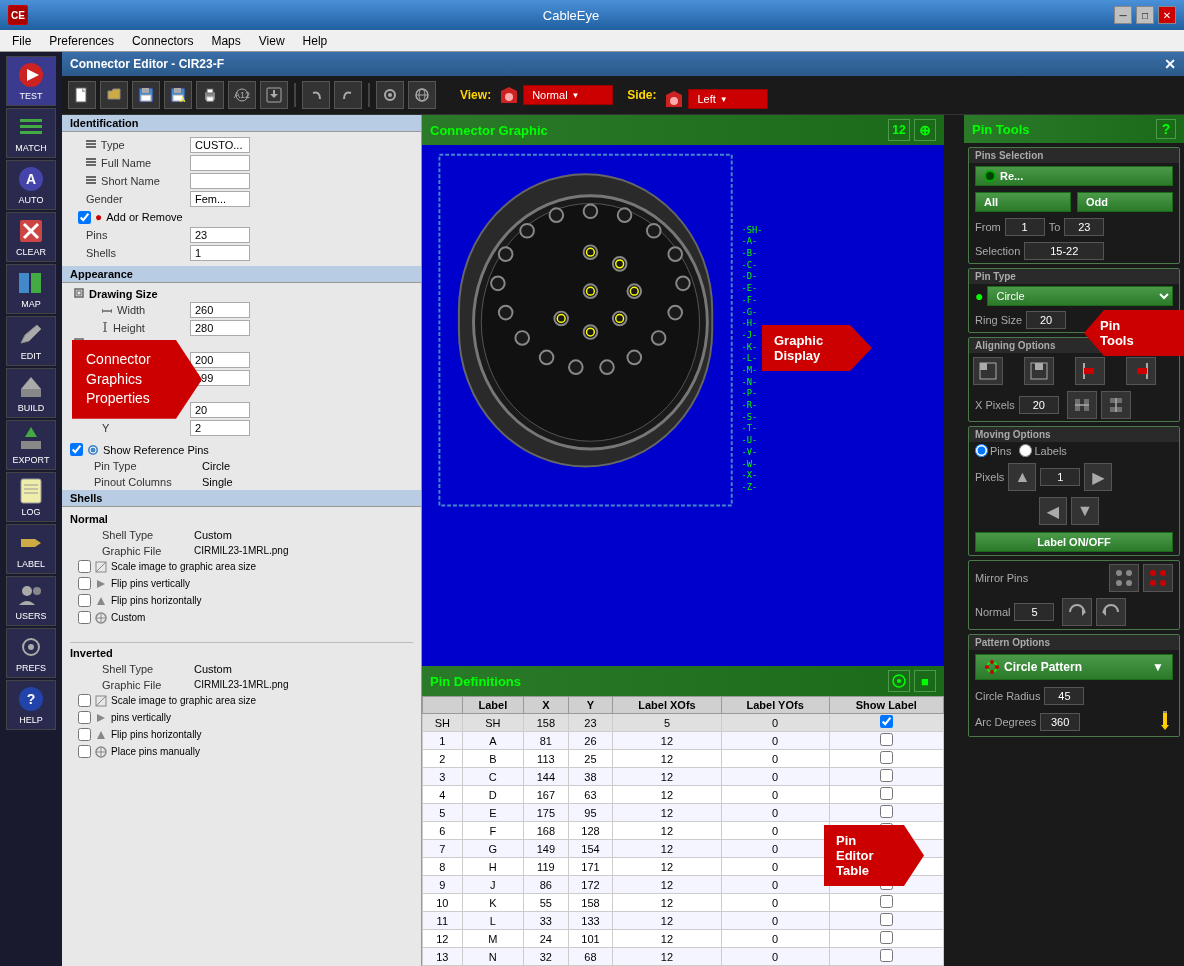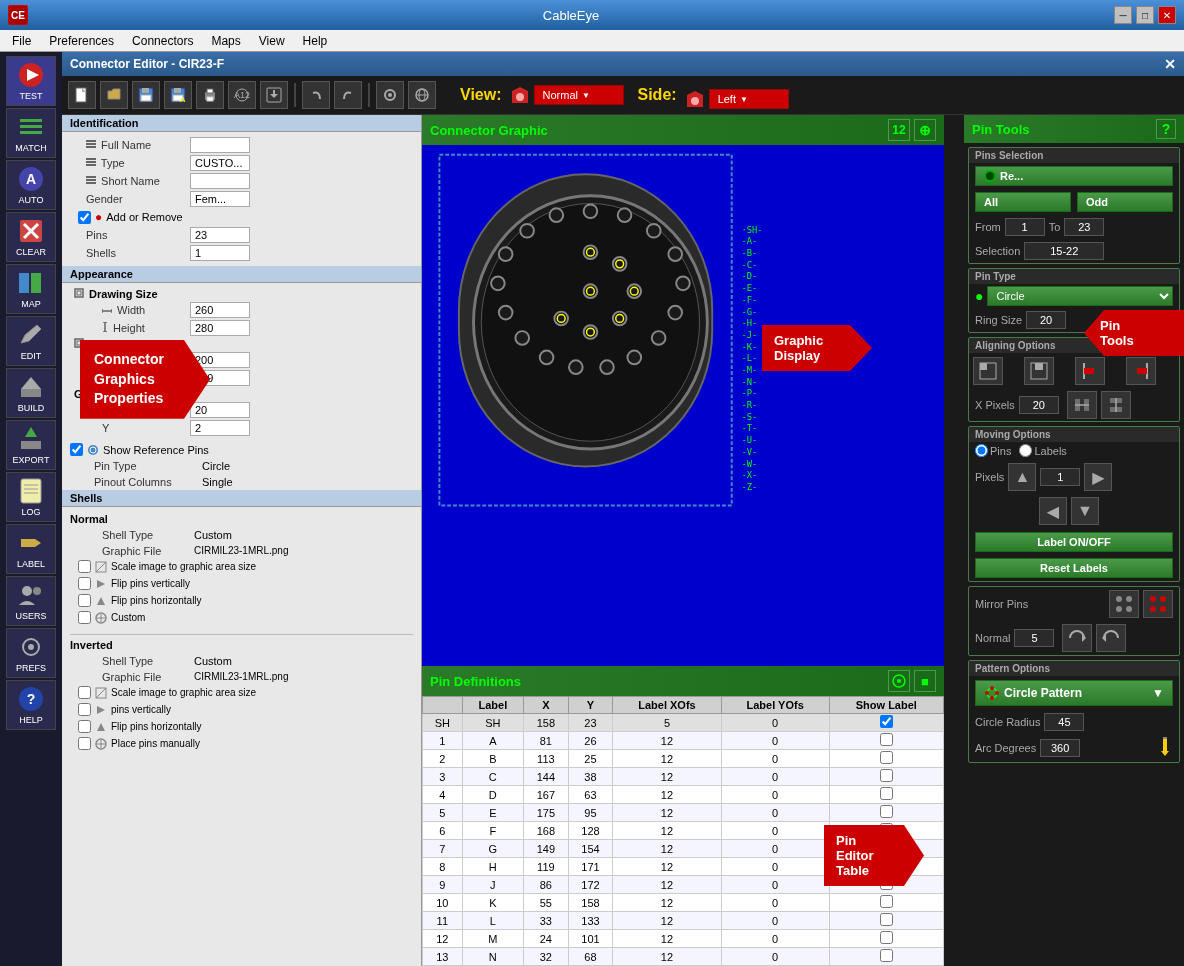--- a/index.html
+++ b/index.html
@@ -31,21 +31,21 @@
 
     
     .connector-editor { flex: 1; background: #1a1a1a; display: flex; flex-direction: column; }
     .editor-title-bar { background: linear-gradient(to bottom, #3a6ea8, #2a5a8a); color: white; padding: 4px 8px; display: flex; align-items: center; justify-content: space-between; font-size: 12px; font-weight: bold; }
 
     
     .editor-toolbar { background: #1a1a1a; padding: 3px 6px; display: flex; align-items: center; gap: 4px; border-bottom: 1px solid #333; }
     .toolbar-btn { width: 28px; height: 28px; background: #333; border: 1px solid #555; display: flex; align-items: center; justify-content: center; cursor: pointer; color: #ddd; font-size: 12px; }
     .toolbar-separator { width: 2px; height: 24px; background: #444; margin: 0 2px; }
     .view-control { display: flex; align-items: center; gap: 6px; margin-left: 20px; }
-    .view-label { color: #ffd700; font-size: 16px; font-weight: bold; }
+    .view-label { color: #ffd700; font-size: 12px; font-weight: bold; }
     .view-dropdown { background: #c00; color: white; border: 1px solid #900; padding: 3px 8px; font-size: 11px; display: flex; align-items: center; gap: 4px; cursor: pointer; min-width: 90px; }
     .side-dropdown { background: #c00; color: white; border: 1px solid #900; padding: 3px 8px; font-size: 11px; display: flex; align-items: center; gap: 4px; cursor: pointer; min-width: 80px; }
 
     
     .three-panel { display: flex; flex: 1; overflow: hidden; }
 
     
     .props-panel { width: 360px; background: #e8e8e8; overflow-y: auto; border-right: 1px solid #999; font-size: 11px; }
     .prop-section { padding: 4px 8px; }
     .prop-row { display: flex; align-items: center; padding: 1px 0; }
@@ -370,34 +370,34 @@
 
           <div class="section-header">Identification</div>
           <div class="prop-section">
             <div class="prop-row">
               <span class="prop-label">
                 <svg width="10" height="10" viewBox="0 0 10 10" style="display:inline-block;margin-right:2px">
                     <rect x="0" y="1" width="10" height="2" fill="#666"></rect>
                     <rect x="0" y="4" width="10" height="2" fill="#666"></rect>
                     <rect x="0" y="7" width="10" height="2" fill="#666"></rect>
                   </svg>
-                Full Name
+                Type
               </span>
-              <span class="prop-value">&nbsp;</span>
+              <span class="prop-value">CUSTO...</span>
             </div>
             <div class="prop-row">
               <span class="prop-label">
                 <svg width="10" height="10" viewBox="0 0 10 10" style="display:inline-block;margin-right:2px">
                     <rect x="0" y="1" width="10" height="2" fill="#666"></rect>
                     <rect x="0" y="4" width="10" height="2" fill="#666"></rect>
                     <rect x="0" y="7" width="10" height="2" fill="#666"></rect>
                   </svg>
-                Type
+                Full Name
               </span>
-              <span class="prop-value">CUSTO...</span>
+              <span class="prop-value">&nbsp;</span>
             </div>
             <div class="prop-row">
               <span class="prop-label">
                 <svg width="10" height="10" viewBox="0 0 10 10" style="display:inline-block;margin-right:2px">
                     <rect x="0" y="1" width="10" height="2" fill="#666"></rect>
                     <rect x="0" y="4" width="10" height="2" fill="#666"></rect>
                     <rect x="0" y="7" width="10" height="2" fill="#666"></rect>
                   </svg>
                 Short Name
               </span>
@@ -552,21 +552,21 @@
             <div class="checkbox-row">
               <input type="checkbox" style="">
               <svg width="12" height="12" viewBox="0 0 12 12">
                   <circle cx="6" cy="6" r="5" fill="none" stroke="#888" stroke-width="1.5"></circle>
                   <line x1="6" y1="2" x2="6" y2="10" stroke="#888" stroke-width="1"></line>
                   <line x1="2" y1="6" x2="10" y2="6" stroke="#888" stroke-width="1"></line>
                 </svg>
               <span style="font-size:10px;">Custom</span>
             </div>
 
-            <div style="font-weight:bold; padding:4px 0 2px 0; border-top:1px solid #bbb; margin-top:8px;">Inverted</div>
+            <div style="font-weight:bold; padding:4px 0 2px 0; border-top:1px solid #bbb; margin-top:16px;">Inverted</div>
             <div class="prop-row">
               <span class="prop-label-indent">Shell Type</span>
               <span class="prop-value-readonly">Custom</span>
             </div>
             <div class="prop-row">
               <span class="prop-label-indent">Graphic File</span>
               <span class="prop-value-readonly" style="font-size:10px;">CIRMIL23-1MRL.png</span>
             </div>
             <div class="checkbox-row">
               <input type="checkbox" style="">
@@ -988,23 +988,20 @@
             </div>
             <div style="display:flex;align-items:center;gap:4px;padding:2px 6px 4px 6px;">
               <div style="margin-left:64px;">
                 <div class="move-btn">◀</div>
               </div>
               <div class="move-btn">▼</div>
             </div>
             <div class="tool-row">
               <button class="green-btn" style="flex:1;justify-content:center;">Label ON/OFF</button>
             </div>
-            <div class="tool-row">
-              <button class="green-btn" style="flex:1;justify-content:center;">Reset Labels</button>
-            </div>
           </div>
 
           <div class="tool-section">
             <div class="tool-row">
               <span class="tool-label">Mirror Pins</span>
               <div style="margin-left:auto;display:flex;gap:4px;">
                 <div class="align-btn">
                   <svg width="22" height="22" viewBox="0 0 22 22">
                       <circle cx="6" cy="6" r="3" fill="#888"></circle>
                       <circle cx="16" cy="6" r="3" fill="#888"></circle>
@@ -1071,17 +1068,17 @@
               </div>
             </div>
           </div>
 
         </div>
       </div>
     </div>
   </div>
 </div>
 
-<div style="position:fixed;top:340px;left:80px;background:#cc0000;color:white;font-weight:bold;font-size:14px;padding:10px 20px 10px 14px;clip-path:polygon(0 0, 80% 0, 100% 50%, 80% 100%, 0 100%);z-index:20;pointer-events:none;min-width:130px;line-height:1.4;">
+<div style="position:fixed;top:340px;left:72px;background:#cc0000;color:white;font-weight:normal;font-size:14px;padding:10px 20px 10px 14px;clip-path:polygon(0 0, 80% 0, 100% 50%, 80% 100%, 0 100%);z-index:20;pointer-events:none;min-width:130px;line-height:1.4;">
   <span>Connector</span><br>
   <span>Graphics</span><br>
   <span>Properties</span>
 </div>
 
 </body></html>

